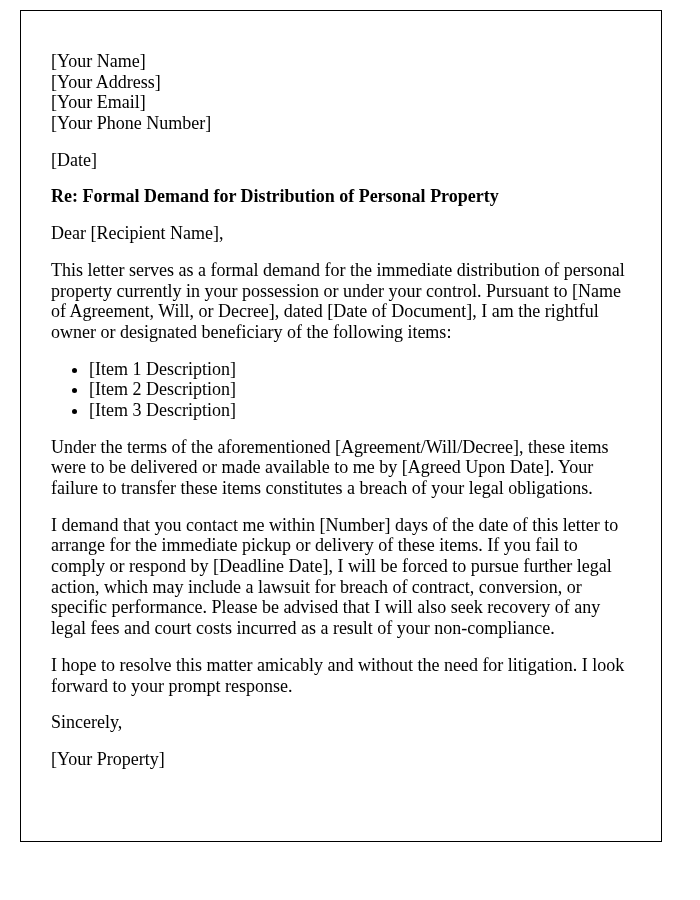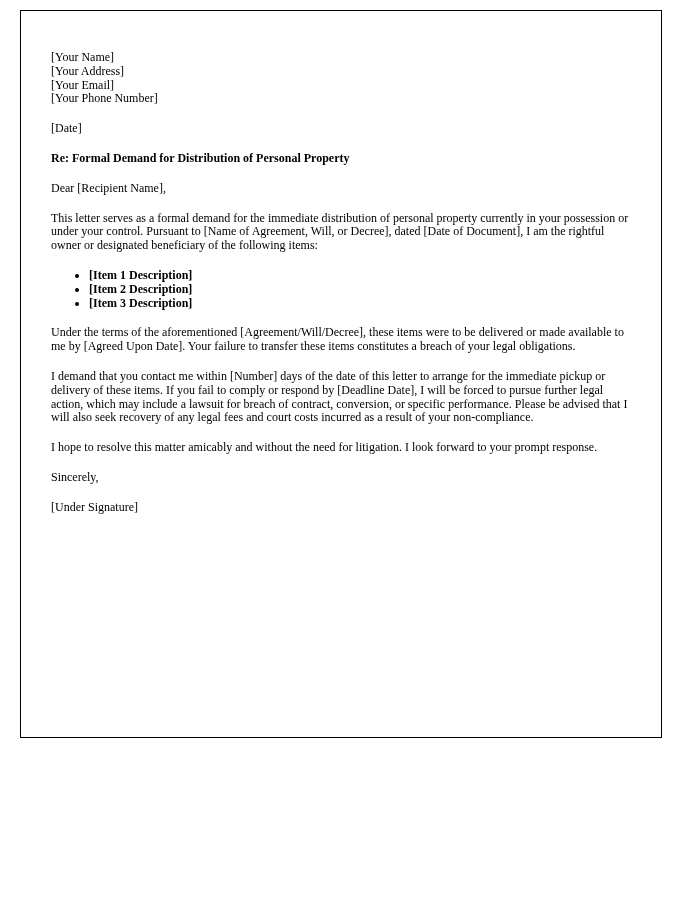--- a/index.html
+++ b/index.html
@@ -12,41 +12,40 @@
       height: 900px;
       position: relative;
       color: #000000;
       font-family: "Liberation Serif", "DejaVu Serif", serif;
     }
     .page {
       position: absolute;
       left: 20px;
       top: 10px;
       width: 642px;
-      height: 728px;
+      height: 832px;
       box-sizing: border-box;
       border: 1px solid #000000;
       padding: 40px 30px 0 30px;
-      font-size: 12px;
+      font-size: 18px;
       line-height: 1.15;
       overflow: hidden;
     }
     .page p {
       margin: 16px 0;
     }
     .addr-block div {
       margin: 0;
     }
     .subject {
       font-weight: bold;
     }
     ul.items {
       margin: 16px 0;
       padding-left: 38px;
-      font-weight: bold;
     }
     ul.items li {
       margin: 0;
     }
   </style>
 </head>
 <body>
 
 <div class="page">
 
@@ -73,16 +72,16 @@
   </ul>
 
   <p>Under the terms of the aforementioned [Agreement/Will/Decree], these items were to be delivered or made available to me by [Agreed Upon Date]. Your failure to transfer these items constitutes a breach of your legal obligations.</p>
 
   <p>I demand that you contact me within [Number] days of the date of this letter to arrange for the immediate pickup or delivery of these items. If you fail to comply or respond by [Deadline Date], I will be forced to pursue further legal action, which may include a lawsuit for breach of contract, conversion, or specific performance. Please be advised that I will also seek recovery of any legal fees and court costs incurred as a result of your non-compliance.</p>
 
   <p>I hope to resolve this matter amicably and without the need for litigation. I look forward to your prompt response.</p>
 
   <p>Sincerely,</p>
 
-  <p>[Under Signature]</p>
+  <p>[Your Property]</p>
 
 
 </div>
 
 </body></html>

